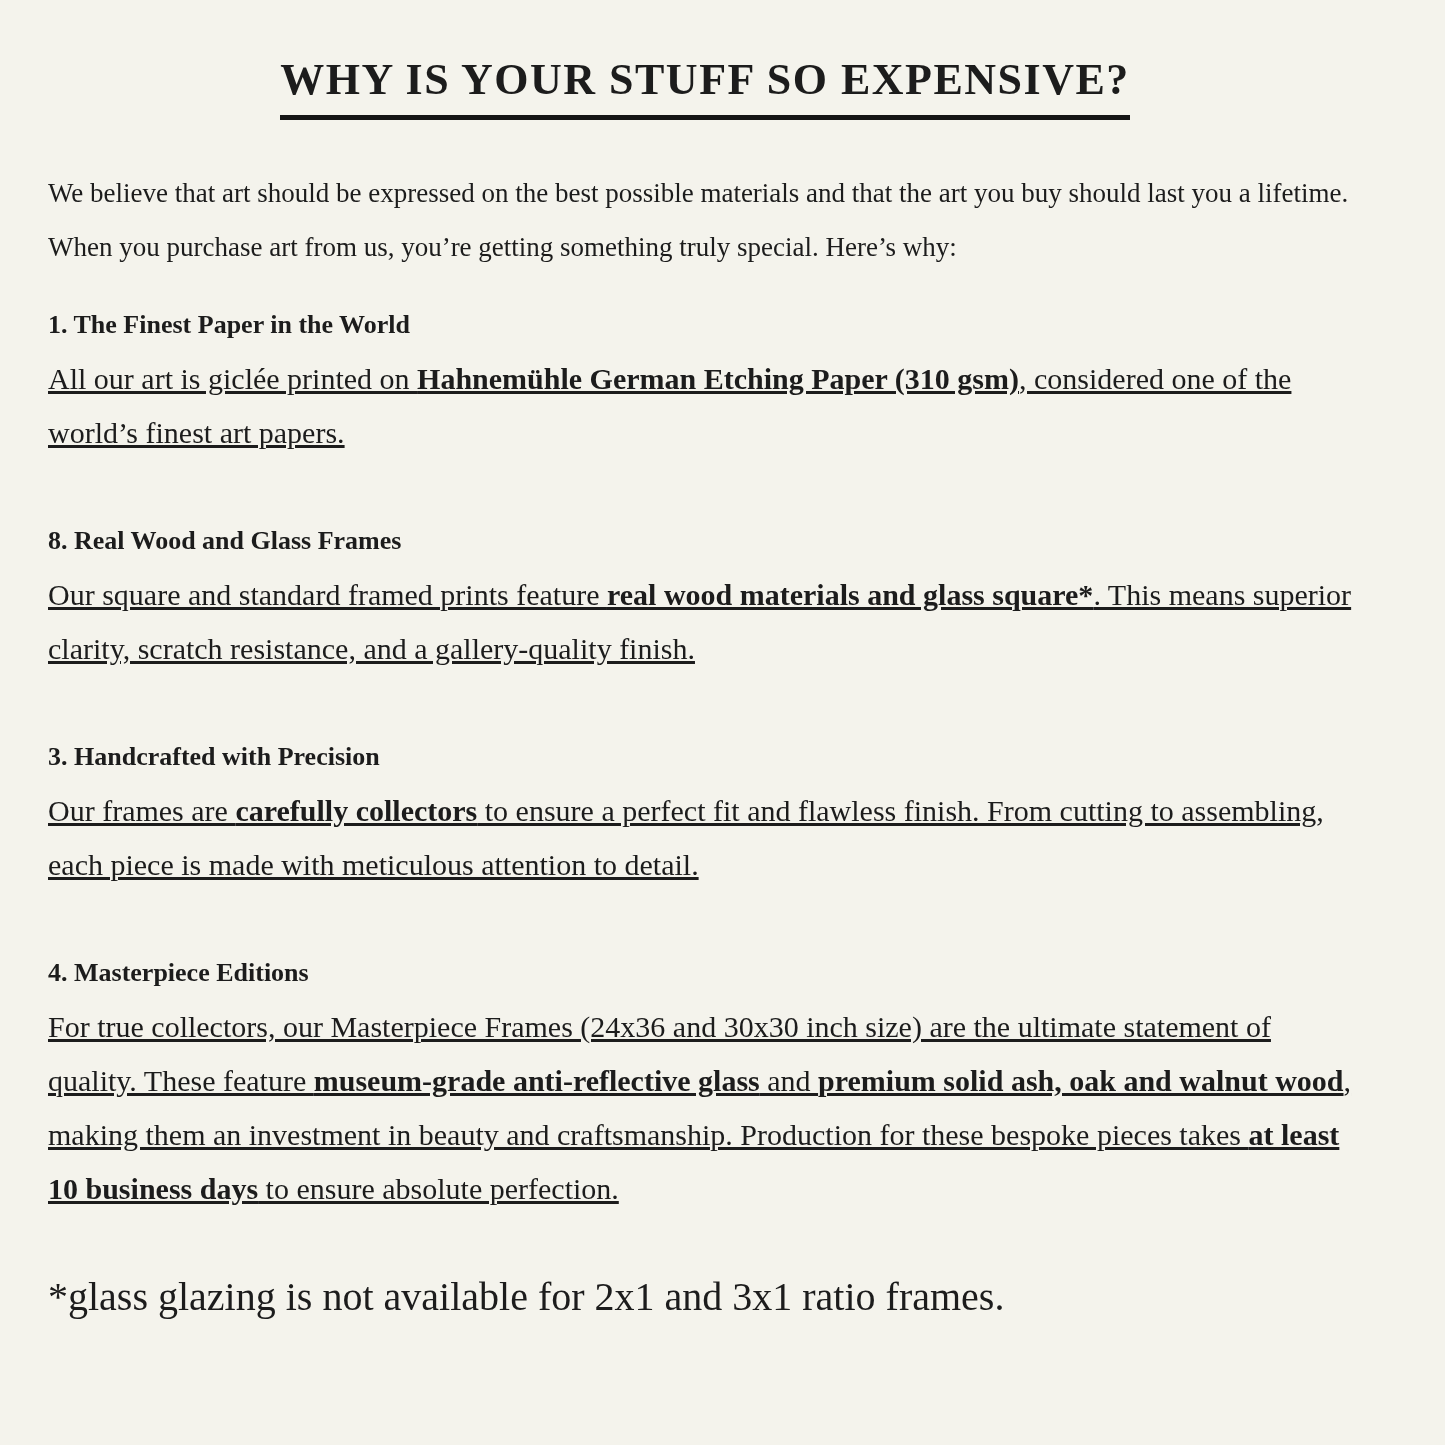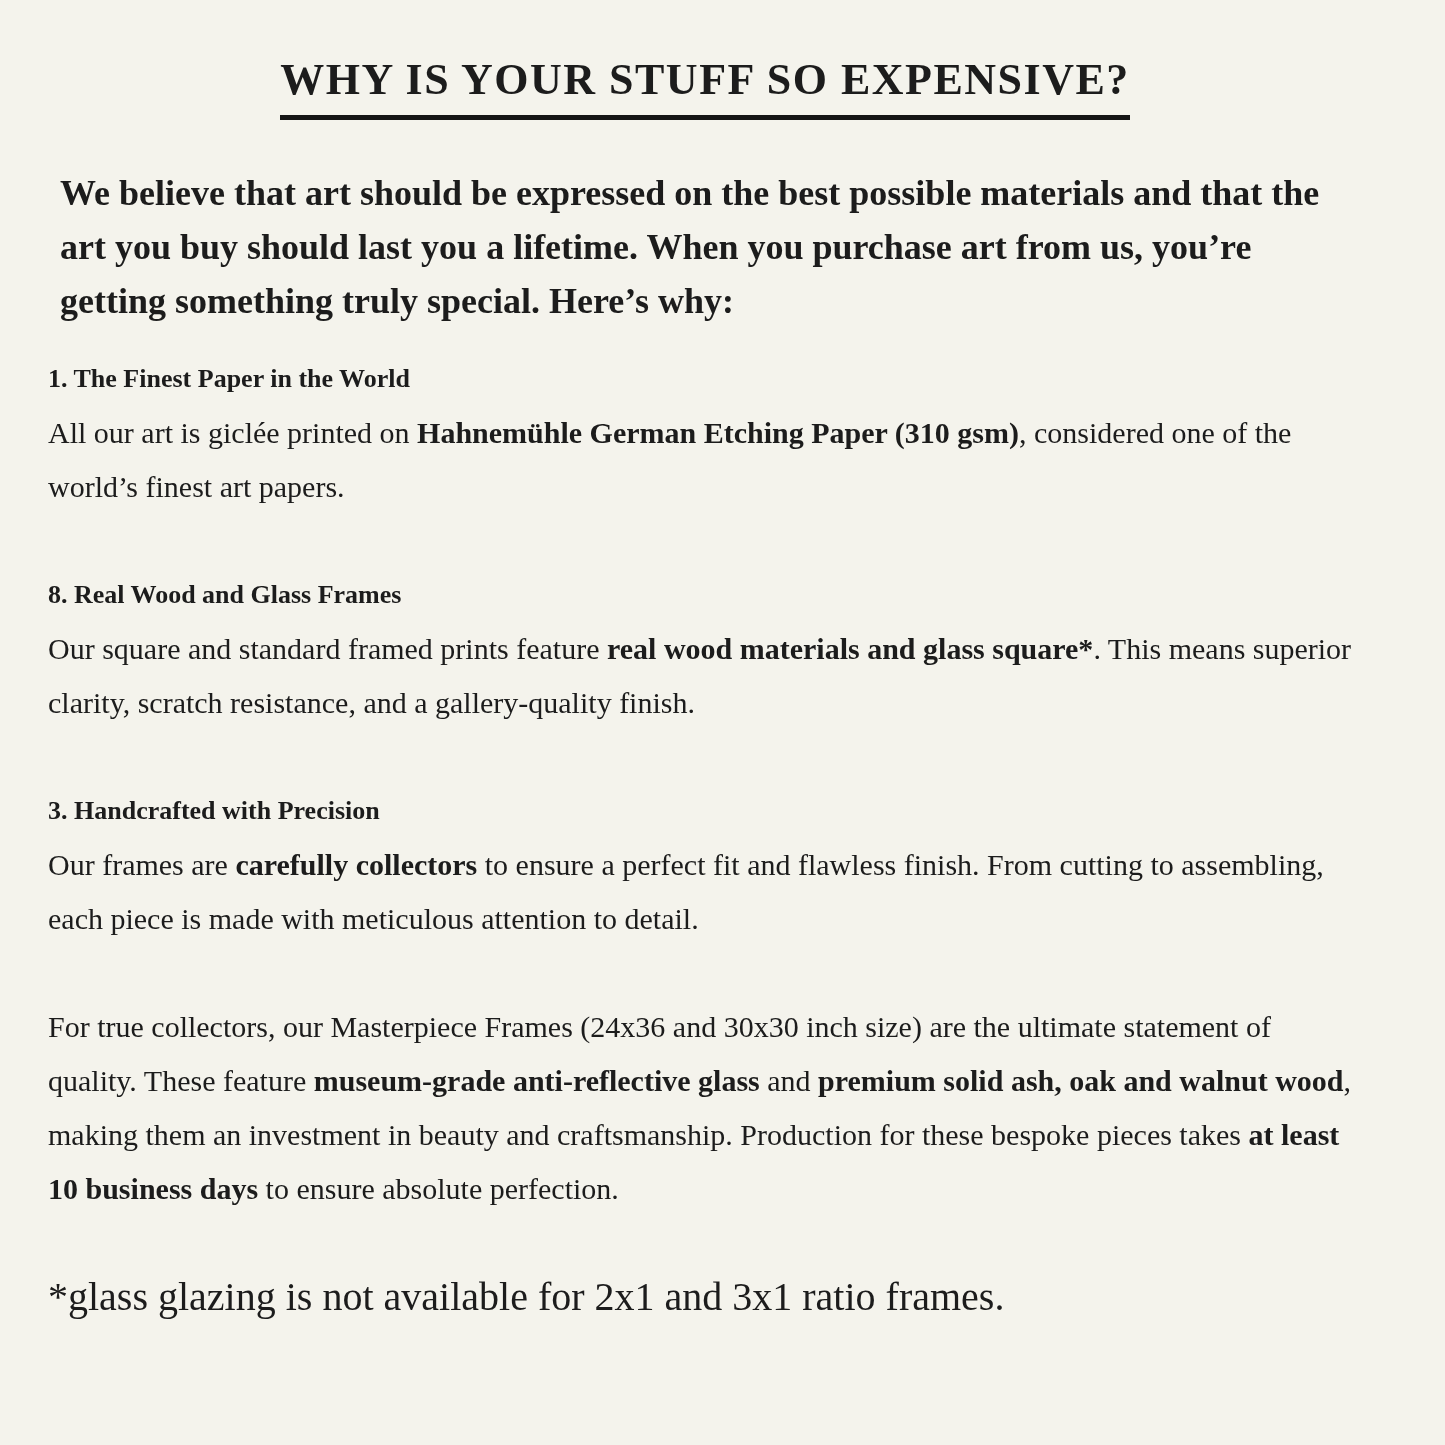--- a/index.html
+++ b/index.html
@@ -28,42 +28,43 @@
     display: inline-block;
     margin: 0;
     font-size: 44px;
     font-weight: 700;
     letter-spacing: 1.5px;
     line-height: 1.25;
     padding-bottom: 8px;
     border-bottom: 5px solid #151515;
   }
   .intro {
-    margin: 0 0 24px 12px;
+    margin: 0 0 24px 0;
     max-width: 1352px;
-    font-size: 36px;
-    font-weight: 700;
+    font-size: 27px;
+    font-weight: 400;
     line-height: 54px;
   }
   .faq-section {
     margin: 0 0 54px 0;
   }
   .section-heading {
     margin: 0;
     max-width: 1352px;
     font-size: 26px;
     font-weight: 700;
     line-height: 54px;
   }
   .section-body {
     margin: 0;
     max-width: 1352px;
     font-size: 30px;
     font-weight: 400;
     line-height: 54px;
+    text-decoration: underline;
   }
   .section-body .bold {
     font-weight: 700;
   }
   .footnote {
     margin: 0;
     max-width: 1352px;
     font-size: 40px;
     font-weight: 400;
     line-height: 54px;
@@ -86,18 +87,19 @@
       </section>
       <section class="faq-section">
         <h2 class="section-heading">8. Real Wood and Glass Frames</h2>
         <p class="section-body"><span>Our square and standard framed prints feature </span><span class="bold">real wood materials and glass square*</span><span>. This means superior clarity, scratch resistance, and a gallery-quality finish.</span></p>
       </section>
       <section class="faq-section">
         <h2 class="section-heading">3. Handcrafted with Precision</h2>
         <p class="section-body"><span>Our frames are </span><span class="bold">carefully collectors</span><span> to ensure a perfect fit and flawless finish. From cutting to assembling, each piece is made with meticulous attention to detail.</span></p>
       </section>
       <section class="faq-section">
+        <h2 class="section-heading">4. Masterpiece Editions</h2>
         <p class="section-body"><span>For true collectors, our Masterpiece Frames (24x36 and 30x30 inch size) are the ultimate statement of quality. These feature </span><span class="bold">museum-grade anti-reflective glass</span><span> and </span><span class="bold">premium solid ash, oak and walnut wood</span><span>, making them an investment in beauty and craftsmanship. Production for these bespoke pieces takes </span><span class="bold">at least 10 business days</span><span> to ensure absolute perfection.</span></p>
       </section>
     </div>
 
   <p class="footnote">*glass glazing is not available for 2x1 and 3x1 ratio frames.</p>
 </div>
 
 </body></html>

